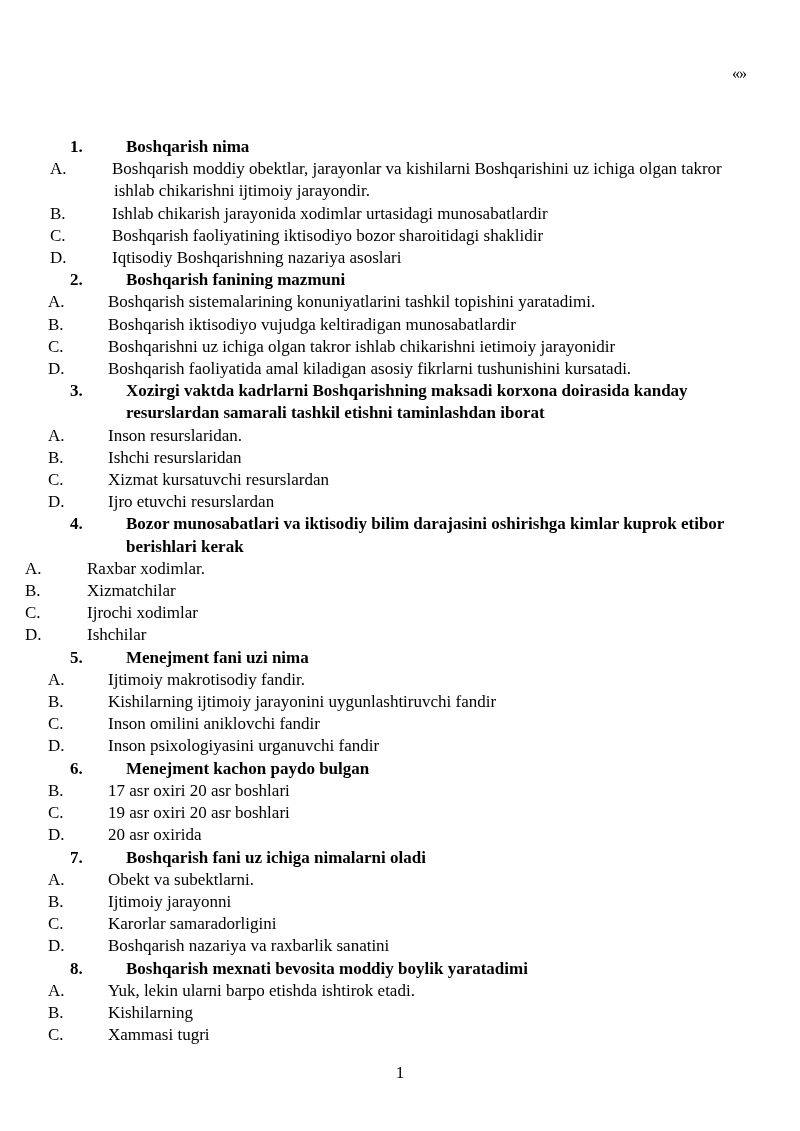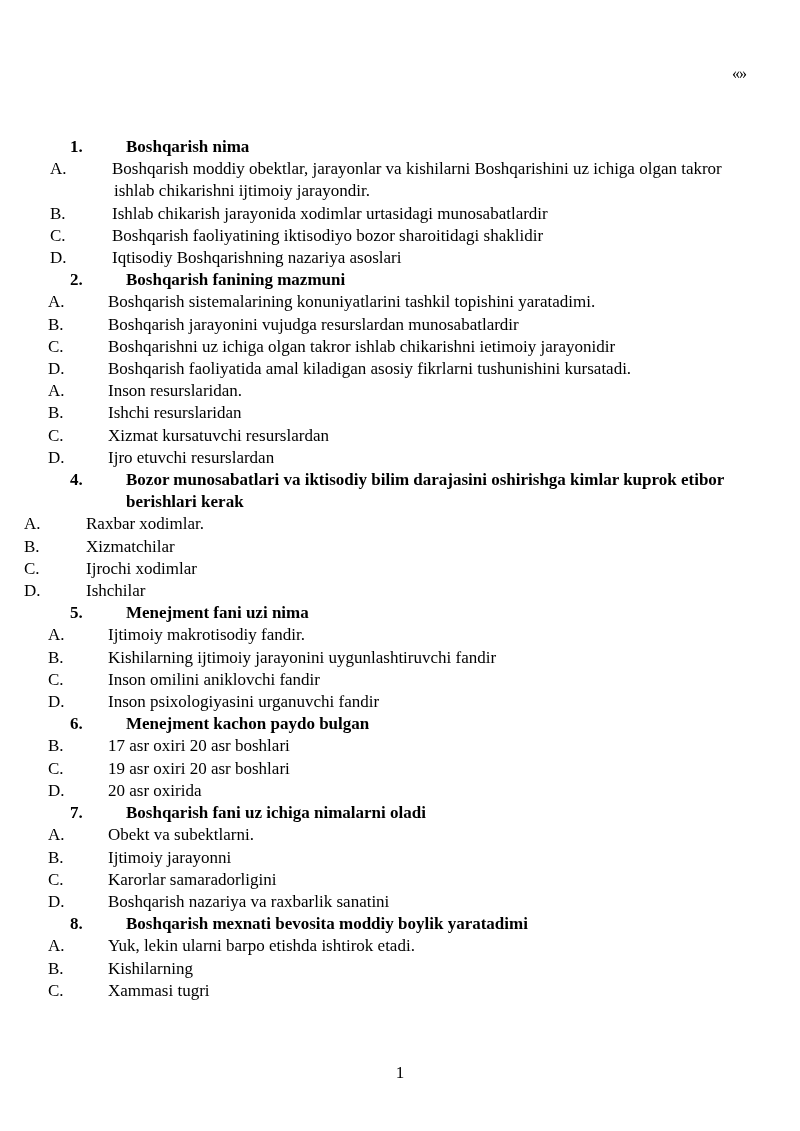--- a/index.html
+++ b/index.html
@@ -74,22 +74,23 @@
     padding-left: 108px;
     text-indent: -30px;
   }
   
   .opt-list.indent-a .opt {
     padding-left: 114px;
     text-indent: -32px;
   }
   
   .opt-list.indent-b .opt {
-    padding-left: 88px;
+    padding-left: 60px;
     text-indent: -32px;
+    margin-left: 29px;
   }
   .opt .opt-letter {
     display: inline-block;
     width: 30px;
   }
   .opt .opt-text {
     display: inline;
   }
   .page-number {
     position: absolute;
@@ -115,26 +116,27 @@
           <div class="opt"><span class="opt-letter">A.</span><span class="opt-text">Boshqarish moddiy obektlar, jarayonlar va kishilarni Boshqarishini uz ichiga olgan takror ishlab chikarishni ijtimoiy jarayondir.</span></div>
           <div class="opt"><span class="opt-letter">B.</span><span class="opt-text">Ishlab chikarish jarayonida xodimlar urtasidagi munosabatlardir</span></div>
           <div class="opt"><span class="opt-letter">C.</span><span class="opt-text">Boshqarish faoliyatining iktisodiyo bozor sharoitidagi shaklidir</span></div>
           <div class="opt"><span class="opt-letter">D.</span><span class="opt-text">Iqtisodiy Boshqarishning nazariya asoslari</span></div>
         </div>
       </div>
       <div class="q-block">
         <div class="q-heading"><span class="q-num">2.</span><span class="q-text">Boshqarish fanining mazmuni</span></div>
         <div class="opt-list indent-std">
           <div class="opt"><span class="opt-letter">A.</span><span class="opt-text">Boshqarish sistemalarining konuniyatlarini tashkil topishini yaratadimi.</span></div>
-          <div class="opt"><span class="opt-letter">B.</span><span class="opt-text">Boshqarish jarayonini vujudga resurslardan munosabatlardir</span></div>
+          <div class="opt"><span class="opt-letter">B.</span><span class="opt-text">Boshqarish iktisodiyo vujudga keltiradigan munosabatlardir</span></div>
           <div class="opt"><span class="opt-letter">C.</span><span class="opt-text">Boshqarishni uz ichiga olgan takror ishlab chikarishni ietimoiy jarayonidir</span></div>
           <div class="opt"><span class="opt-letter">D.</span><span class="opt-text">Boshqarish faoliyatida amal kiladigan asosiy fikrlarni tushunishini kursatadi.</span></div>
         </div>
       </div>
       <div class="q-block">
+        <div class="q-heading"><span class="q-num">3.</span><span class="q-text">Xozirgi vaktda kadrlarni Boshqarishning maksadi korxona doirasida kanday resurslardan samarali tashkil etishni taminlashdan iborat</span></div>
         <div class="opt-list indent-std">
           <div class="opt"><span class="opt-letter">A.</span><span class="opt-text">Inson resurslaridan.</span></div>
           <div class="opt"><span class="opt-letter">B.</span><span class="opt-text">Ishchi resurslaridan</span></div>
           <div class="opt"><span class="opt-letter">C.</span><span class="opt-text">Xizmat kursatuvchi resurslardan</span></div>
           <div class="opt"><span class="opt-letter">D.</span><span class="opt-text">Ijro etuvchi resurslardan</span></div>
         </div>
       </div>
       <div class="q-block">
         <div class="q-heading"><span class="q-num">4.</span><span class="q-text">Bozor munosabatlari va iktisodiy bilim darajasini oshirishga kimlar kuprok etibor berishlari kerak</span></div>
         <div class="opt-list indent-b">

